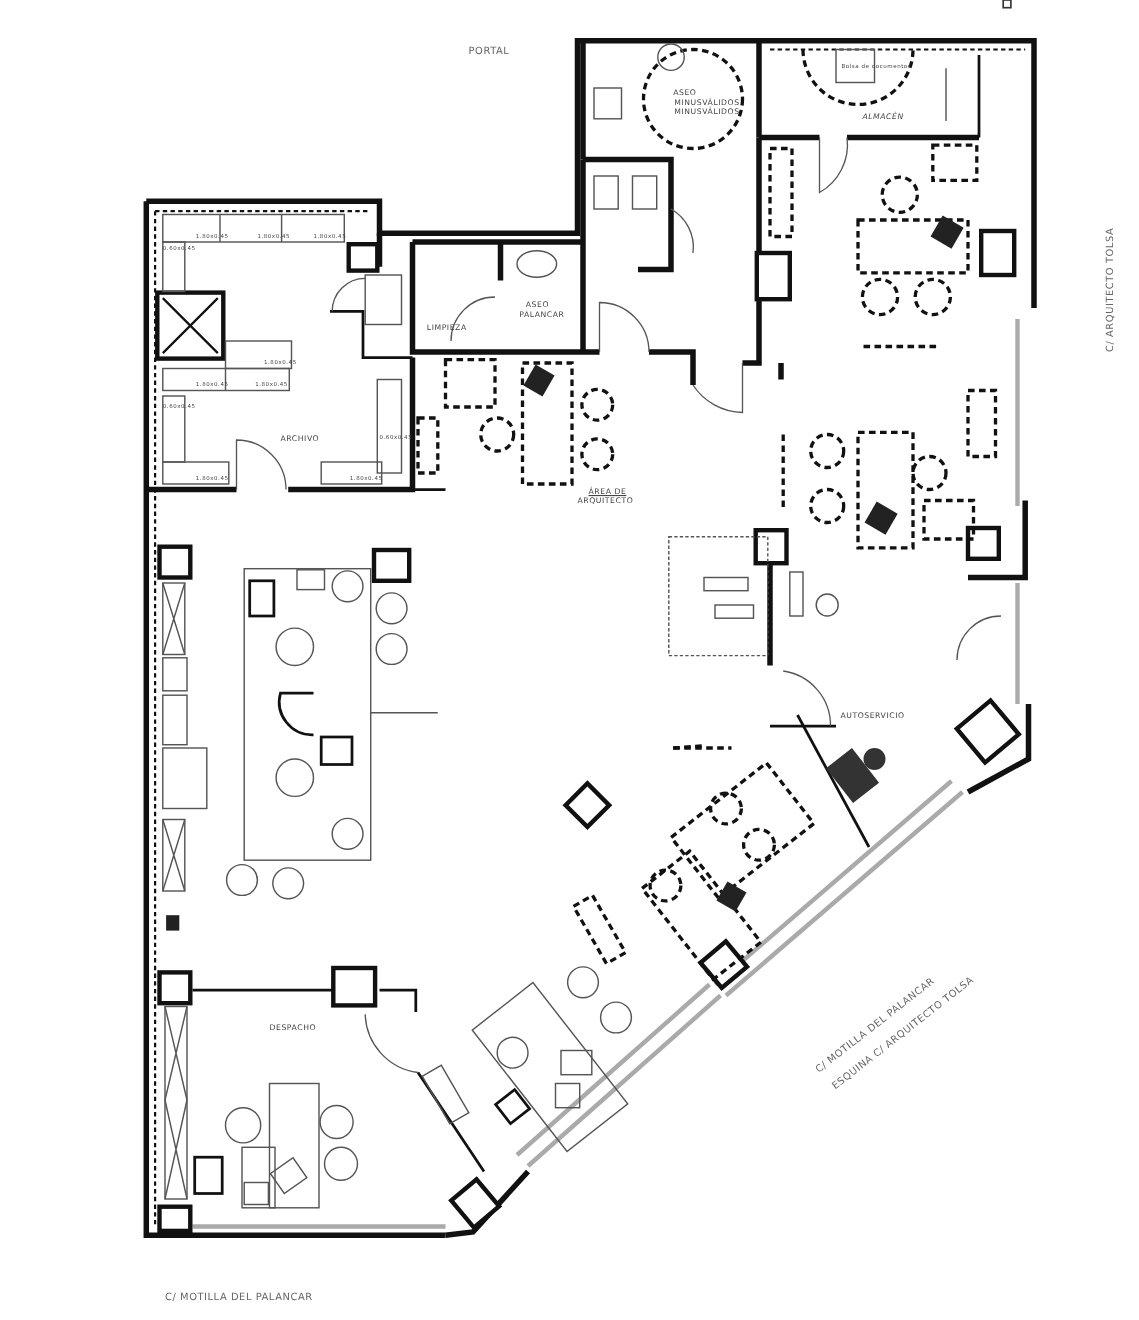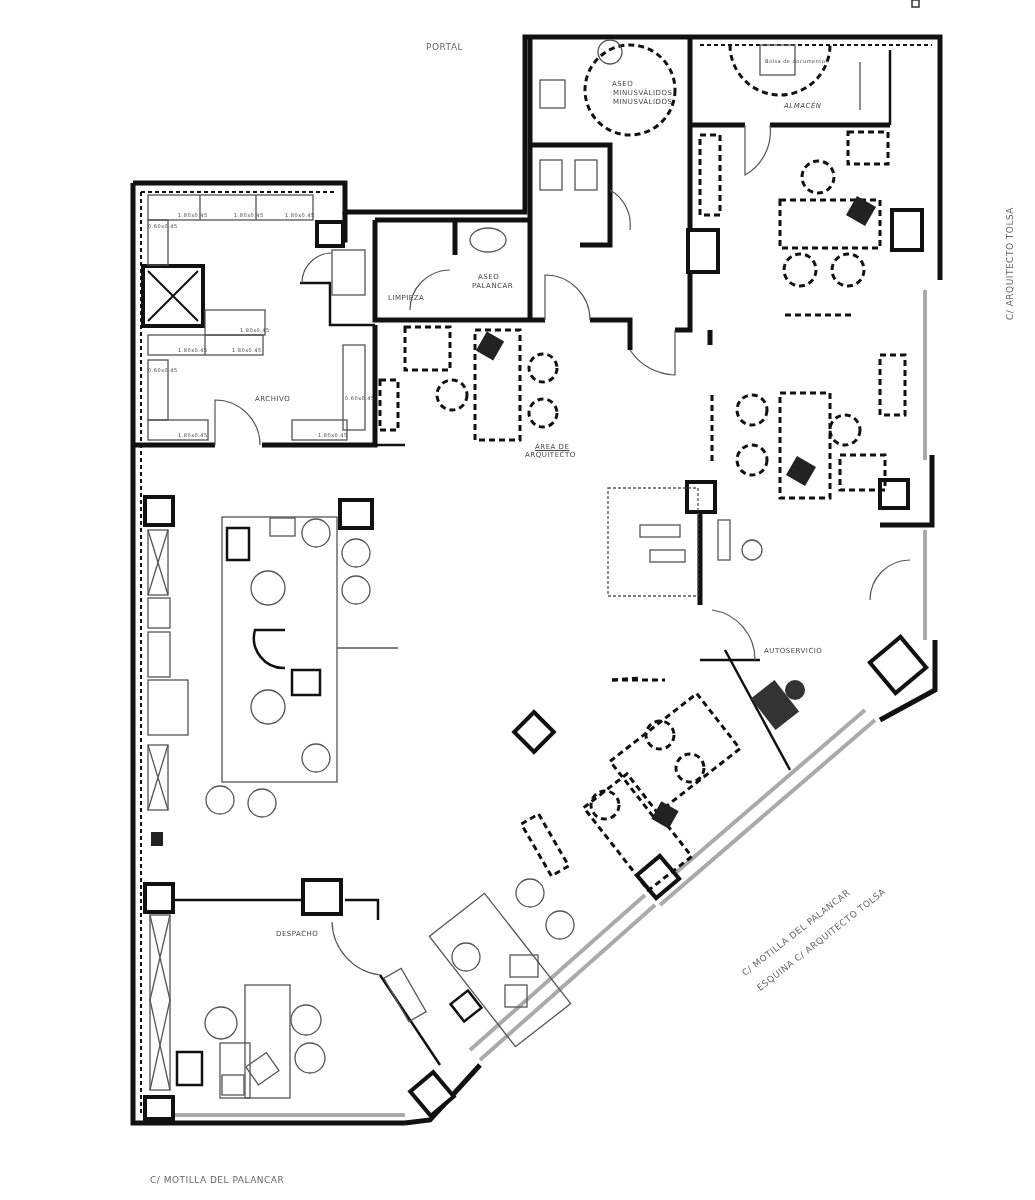--- a/index.html
+++ b/index.html
@@ -254,21 +254,21 @@
 <div class="lbl" style="left:613px;top:89px;">MINUSVÁLIDOS</div>
 <div class="lbl" style="left:613px;top:98px;">MINUSVÁLIDOS</div>
 <div class="lbl" style="left:784px;top:102px;font-style:italic;">ALMACÉN</div>
 <div class="lbl" style="left:765px;top:58px;font-size:5px;">Bolsa de documentos</div>
 <div class="lbl" style="left:388px;top:250px;margin-top:44px;">LIMPIEZA</div>
 <div class="lbl" style="left:478px;top:273px;">ASEO</div>
 <div class="lbl" style="left:472px;top:282px;">PALANCAR</div>
 <div class="lbl" style="left:255px;top:395px;text-align:right;">ARCHIVO</div>
 <div class="lbl" style="left:535px;top:443px;text-decoration:underline;">ÁREA DE</div>
 <div class="lbl" style="left:525px;top:451px;">ARQUITECTO</div>
-<div class="lbl" style="left:245px;top:930px;margin-left:31px;">DESPACHO</div>
+<div class="lbl" style="left:245px;top:930px;">DESPACHO</div>
 <div class="lbl" style="left:764px;top:647px;">AUTOSERVICIO</div>
 
 <div class="lbl" style="left:178px;top:212px;font-size:5px;">1.80x0.45</div>
 <div class="lbl" style="left:234px;top:212px;font-size:5px;">1.80x0.45</div>
 <div class="lbl" style="left:285px;top:212px;font-size:5px;">1.80x0.45</div>
 <div class="lbl" style="left:178px;top:347px;font-size:5px;">1.80x0.45</div>
 <div class="lbl" style="left:232px;top:347px;font-size:5px;">1.80x0.45</div>
 <div class="lbl" style="left:240px;top:327px;font-size:5px;">1.80x0.45</div>
 <div class="lbl" style="left:178px;top:432px;font-size:5px;">1.80x0.45</div>
 <div class="lbl" style="left:318px;top:432px;font-size:5px;">1.80x0.45</div>

